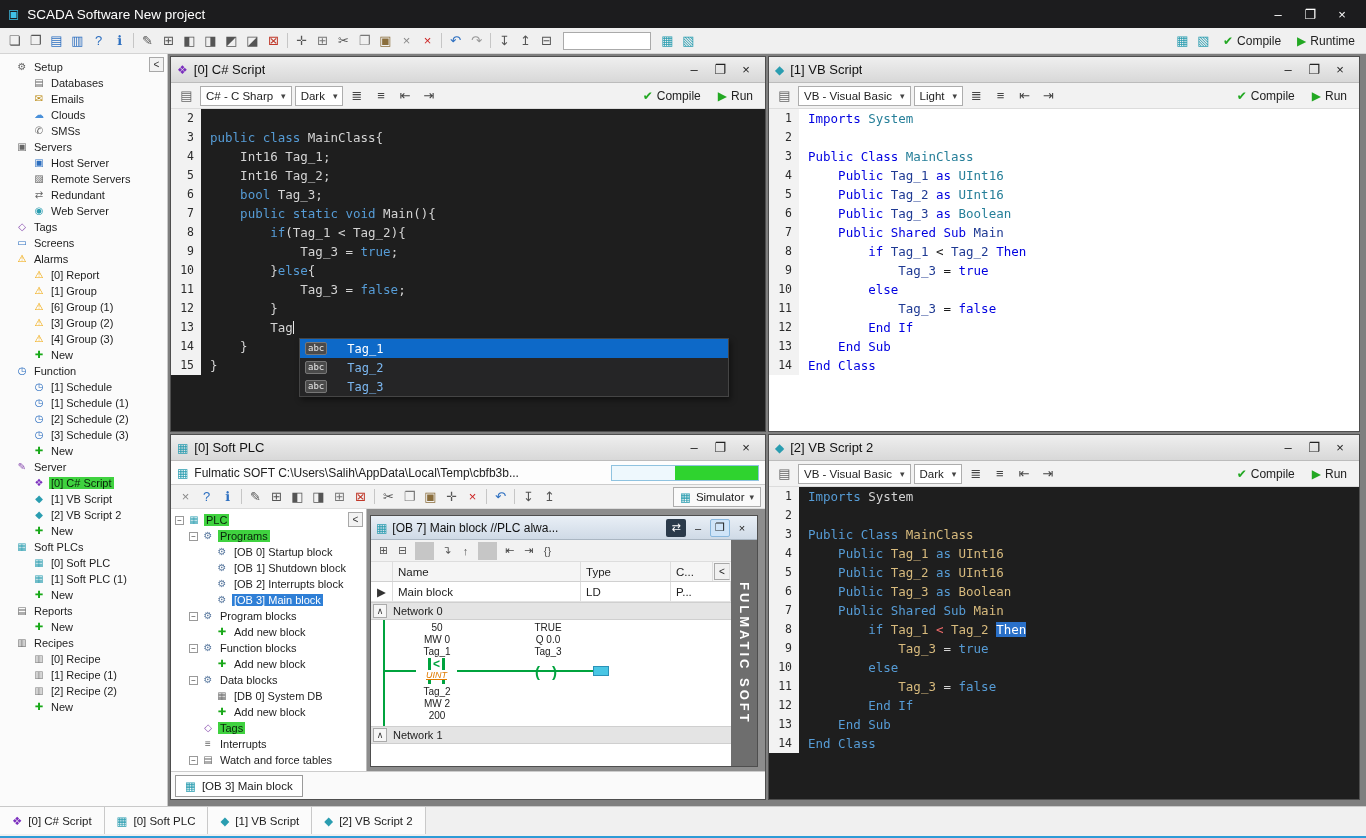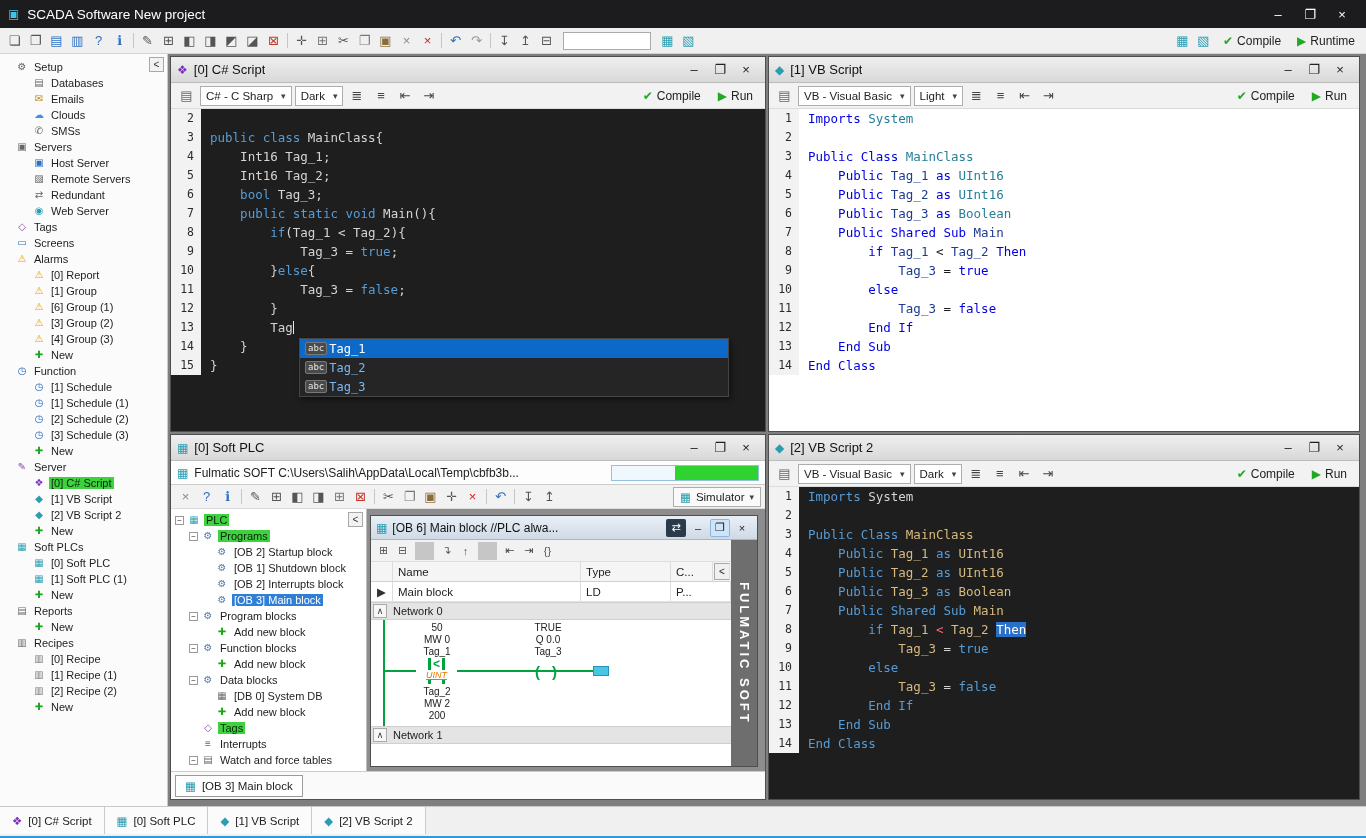--- a/index.html
+++ b/index.html
@@ -48,21 +48,21 @@
 .cl{display:flex;height:19px;line-height:19px}
 .ln{width:30px;flex:none;background:#f2f2f2;color:#2b2b2b;text-align:right;padding-right:7px;font-size:11.5px}
 .cd{white-space:pre;font-size:12.5px;padding-left:9px}
 .ed-dark .tk-pl{color:#d4d4d4}.ed-dark .tk-kw{color:#569cd6}.ed-dark .tk-id{color:#d7ba7d}
 .ed-dark .tk-ty{color:#d7ba7d}.ed-dark .tk-op{color:#ef6a6a}
 .ed-dark .tk-sel{color:#fff;background:#2a70c8}
 .ed-light .tk-pl{color:#1a1a1a}.ed-light .tk-kw{color:#0000e0}.ed-light .tk-id{color:#1f3a93}
 .ed-light .tk-ty{color:#267f99}.ed-light .tk-op{color:#1a1a1a}
 .tcaret{display:inline-block;width:1.5px;height:13px;background:#e8e8e8;vertical-align:-2px}
 .autocomplete{position:absolute;left:128px;top:229px;width:430px;background:#252526;border:1px solid #454545;z-index:6;box-shadow:2px 3px 6px rgba(0,0,0,.45)}
-.ac-row{height:19px;display:flex;align-items:center;gap:2px;padding:0 5px}
+.ac-row{height:19px;display:flex;align-items:center;gap:20px;padding:0 5px}
 .ac-badge{font-size:9px;color:#e8e8e8;background:#4a4a4a;border:1px solid #777;padding:0 2px;line-height:11px;border-radius:2px}
 .ac-label{color:#7cb8f2;font-family:"DejaVu Sans Mono",monospace;font-size:12px}
 .ac-row.sel{background:#0d69c8}
 .ac-row.sel .ac-label{color:#fff}
 
 .plc-path{height:24px;background:#fdfdfd;border-bottom:1px solid #ccc;display:flex;align-items:center;gap:6px;padding:0 6px;flex:none}
 .path-text{font-size:12px;color:#222;white-space:nowrap;overflow:hidden}
 .progress{margin-left:auto;width:148px;height:16px;border:1px solid #8fc3e0;background:#eef8fd;flex:none;display:flex;justify-content:flex-end}
 .progress .fill{width:57%;height:100%;background:#2fd32f}
 .plc-toolbar{height:24px;background:#f2f2f2;border-bottom:1px solid #dcdcdc;display:flex;align-items:center;padding:0 4px;flex:none}
@@ -618,21 +618,21 @@
                   <span class="lbl">PLC</span>
                 </div>
                 <div class="titem sel-green" style="padding-left: 18px;">
                   <span class="exp">−</span>
                   <span class="ic" style="color: rgb(91, 122, 160);">⚙</span>
                   <span class="lbl">Programs</span>
                 </div>
                 <div class="titem" style="padding-left: 32px;">
                   <span class="exp"></span>
                   <span class="ic" style="color: rgb(91, 122, 160);">⚙</span>
-                  <span class="lbl">[OB 2] Startup block</span>
+                  <span class="lbl">[OB 0] Startup block</span>
                 </div>
                 <div class="titem" style="padding-left: 32px;">
                   <span class="exp"></span>
                   <span class="ic" style="color: rgb(91, 122, 160);">⚙</span>
                   <span class="lbl">[OB 1] Shutdown block</span>
                 </div>
                 <div class="titem" style="padding-left: 32px;">
                   <span class="exp"></span>
                   <span class="ic" style="color: rgb(91, 122, 160);">⚙</span>
                   <span class="lbl">[OB 2] Interrupts block</span>
@@ -696,21 +696,21 @@
 
                   <span class="ic" style="color: rgb(24, 168, 24);">✚</span>
                   <span class="lbl">Add new table</span>
                 </div>
               </div>
           </div>
           <div class="plc-mdi">
             <div class="iwin">
               <div class="ititle">
                 <span class="wicon" style="color: rgb(42, 157, 176);">▦</span>
-                <span class="wname">[OB 6] Main block //PLC alwa...</span>
+                <span class="wname">[OB 7] Main block //PLC alwa...</span>
                 <span class="ibtns">
                   <span class="ibtn darkb" style="color: rgb(255, 255, 255);">⇄</span>
                   <span class="ibtn">–</span>
                   <span class="ibtn blueb">❐</span>
                   <span class="ibtn">×</span>
                 </span>
               </div>
               <div class="irow">
                 <div class="imain">
                   <div class="itoolbar">

